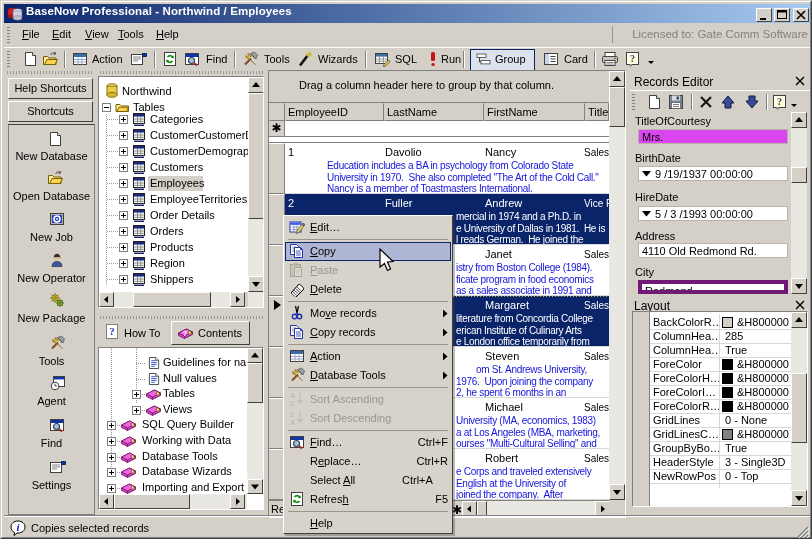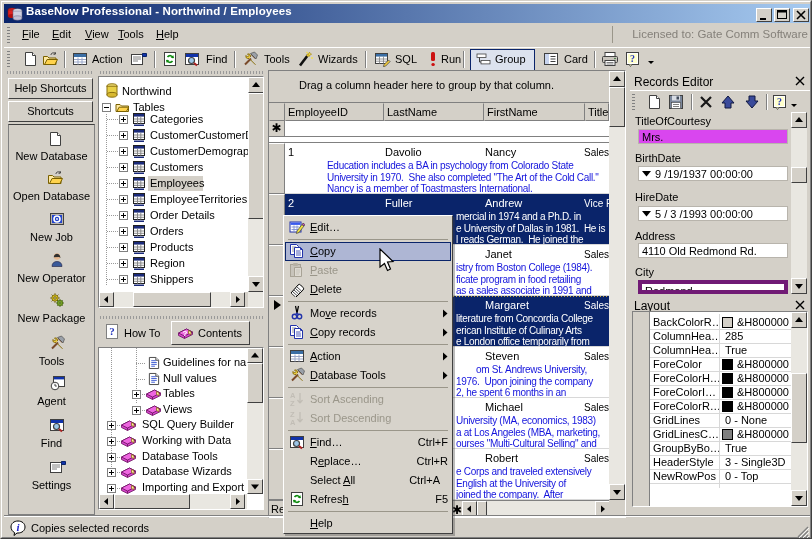--- a/index.html
+++ b/index.html
@@ -691,21 +691,21 @@
   <div class="ab ntw" style="left:171px;top:28.5px;">e University of Dallas in 1981.&nbsp; He is</div>
   <div class="ab ntw" style="left:171px;top:40.0px;">l reads German.&nbsp; He joined the</div>
   </div>
   <div class="ab" style="left:0;top:174px;width:16px;height:51px;background:#d4d0c8;border-right:1px solid #808080;border-top:1px solid #fff;border-bottom:1px solid #808080;box-sizing:border-box;"></div>
   <div class="ab" style="left:16px;top:174px;width:324px;height:51px;background:#fff;border-bottom:1px solid #d8d8d8;box-sizing:border-box;color:#000;overflow:hidden;">
   <div class="ab" style="left:3px;top:3px;white-space:nowrap;">3</div>
   <div class="ab" style="left:100px;top:3px;white-space:nowrap;">Leverling</div>
   <div class="ab" style="left:200px;top:3px;white-space:nowrap;">Janet</div>
   <div class="ab" style="left:299px;top:4px;white-space:nowrap;font-size:10px;">Sales</div>
   <div class="ab nt" style="left:171px;top:17.0px;">istry from Boston College (1984).</div>
-  <div class="ab nt" style="left:171px;top:28.5px;">ficate program in food retailing</div>
+  <div class="ab nt" style="left:171px;top:28.5px;">ficate program in food economics</div>
   <div class="ab nt" style="left:171px;top:40.0px;">as a sales associate in 1991 and</div>
   </div>
   <div class="ab" style="left:0;top:225px;width:16px;height:51px;background:#d4d0c8;border-right:1px solid #808080;border-top:1px solid #fff;border-bottom:1px solid #808080;box-sizing:border-box;"></div>
   <div class="ab" style="left:4px;top:229px;">
           <svg width="9" height="11">
             <path d="M1 0 l7 5 l-7 5 z" fill="#000"></path>
           </svg>
         </div>
   <div class="ab" style="left:16px;top:225px;width:324px;height:51px;background:#0a246a;border-bottom:1px solid #d8d8d8;box-sizing:border-box;color:#fff;overflow:hidden;">
   <div class="ab" style="left:3px;top:3px;white-space:nowrap;">4</div>
@@ -1077,21 +1077,21 @@
             <rect x="2" y="3" width="12" height="3" fill="#1133aa"></rect>
             <circle cx="7.5" cy="9.5" r="3" fill="#9cc6e8" stroke="#404040" stroke-width="1.2"></circle>
             <path d="M10 12 l3 2.5" stroke="#aa2222" stroke-width="2"></path>
           </svg>
         </div>
 <div class="ab" style="left:26px;top:220px;color:#000;white-space:nowrap;"><u>F</u>ind…</div>
 <div class="ab" style="left:104px;top:220px;width:60px;text-align:right;color:#000;">Ctrl+F</div>
 <div class="ab" style="left:26px;top:239px;color:#000;white-space:nowrap;">R<u>e</u>place…</div>
 <div class="ab" style="left:104px;top:239px;width:60px;text-align:right;color:#000;">Ctrl+R</div>
 <div class="ab" style="left:26px;top:258px;color:#000;white-space:nowrap;">Select <u>A</u>ll</div>
-<div class="ab" style="left:96px;top:258px;width:60px;text-align:right;color:#000;">Ctrl+A</div>
+<div class="ab" style="left:118px;top:258px;width:60px;color:#000;">Ctrl+A</div>
 <div class="ab" style="left:5px;top:275px;">
           <svg width="16" height="16">
             <rect x="2.5" y="1.5" width="11" height="13" fill="#fff" stroke="#404040"></rect>
             <path d="M5.5 6 a3.3 3.3 0 0 1 5.8 1 M10.5 10 a3.3 3.3 0 0 1 -5.8 -1" fill="none" stroke="#0e8a0e" stroke-width="1.6"></path>
             <path d="M11.6 4.2 l-0.2 3 l-2.8-0.6 z M4.4 11.8 l0.2-3 l2.8 0.6 z" fill="#0e8a0e"></path>
           </svg>
         </div>
 <div class="ab" style="left:26px;top:277px;color:#000;white-space:nowrap;">Refres<u>h</u></div>
 <div class="ab" style="left:104px;top:277px;width:60px;text-align:right;color:#000;">F5</div>
 <div class="ab" style="left:4px;top:295px;width:160px;height:1px;background:#9a968a;"></div>

